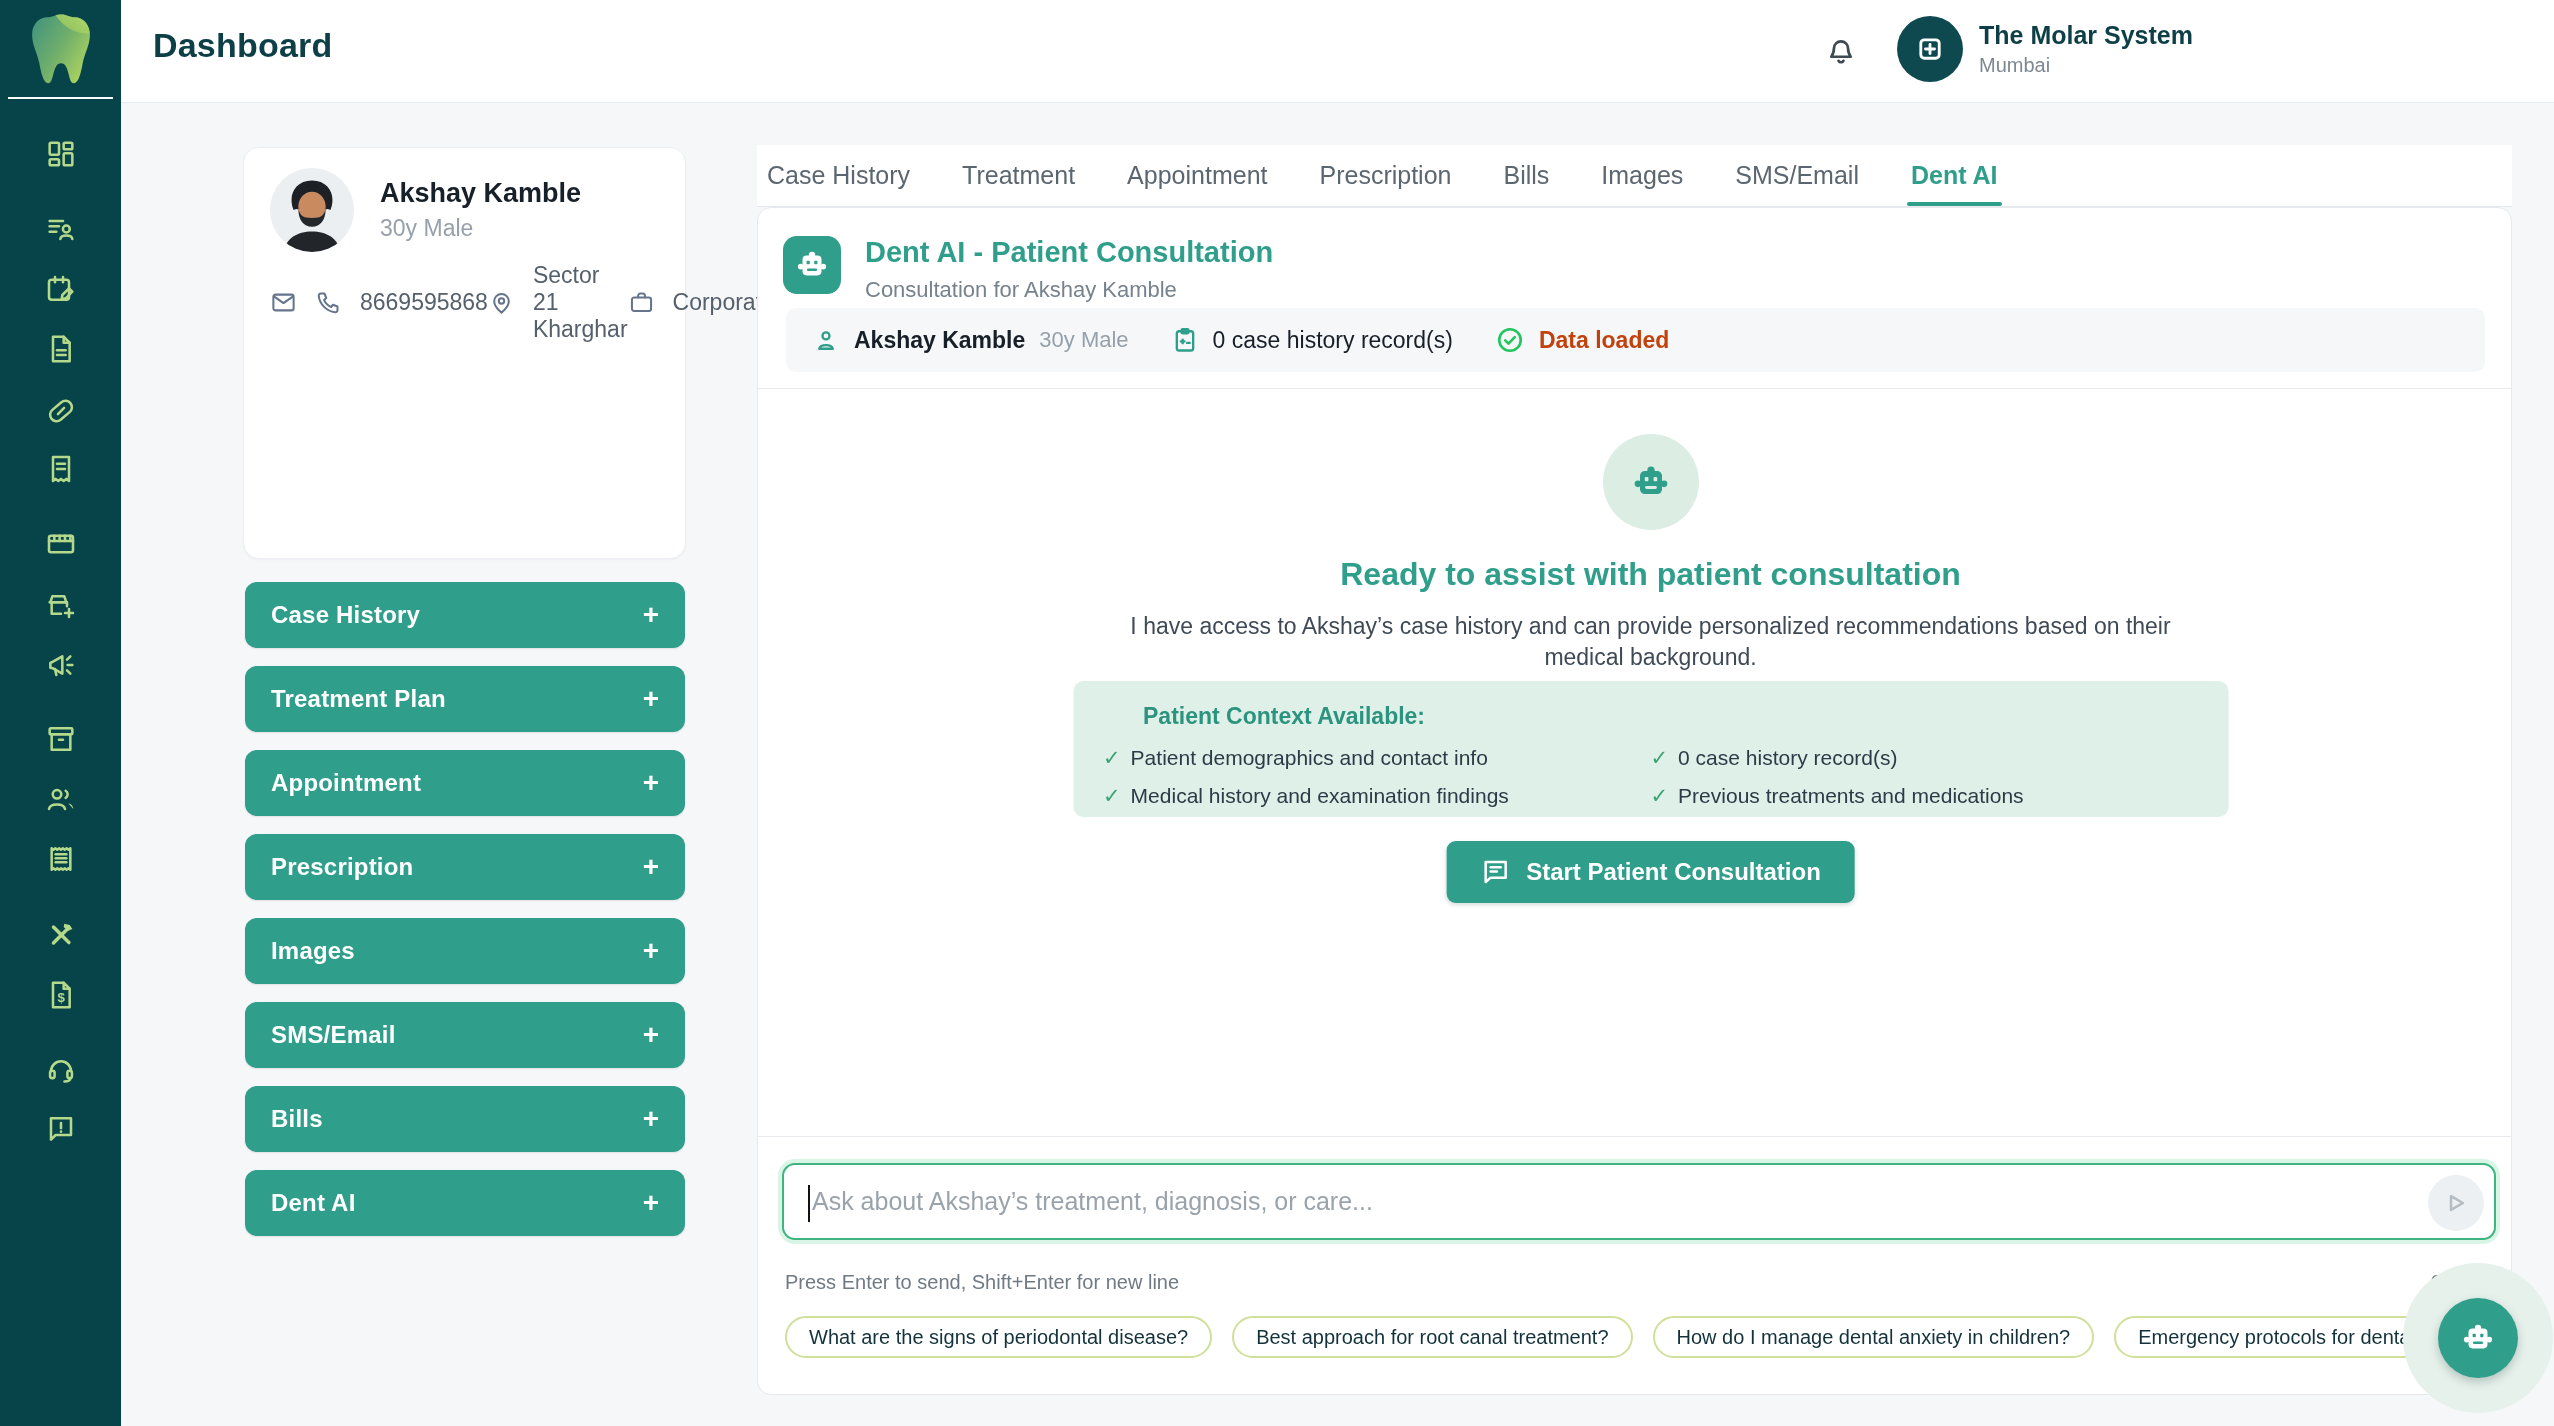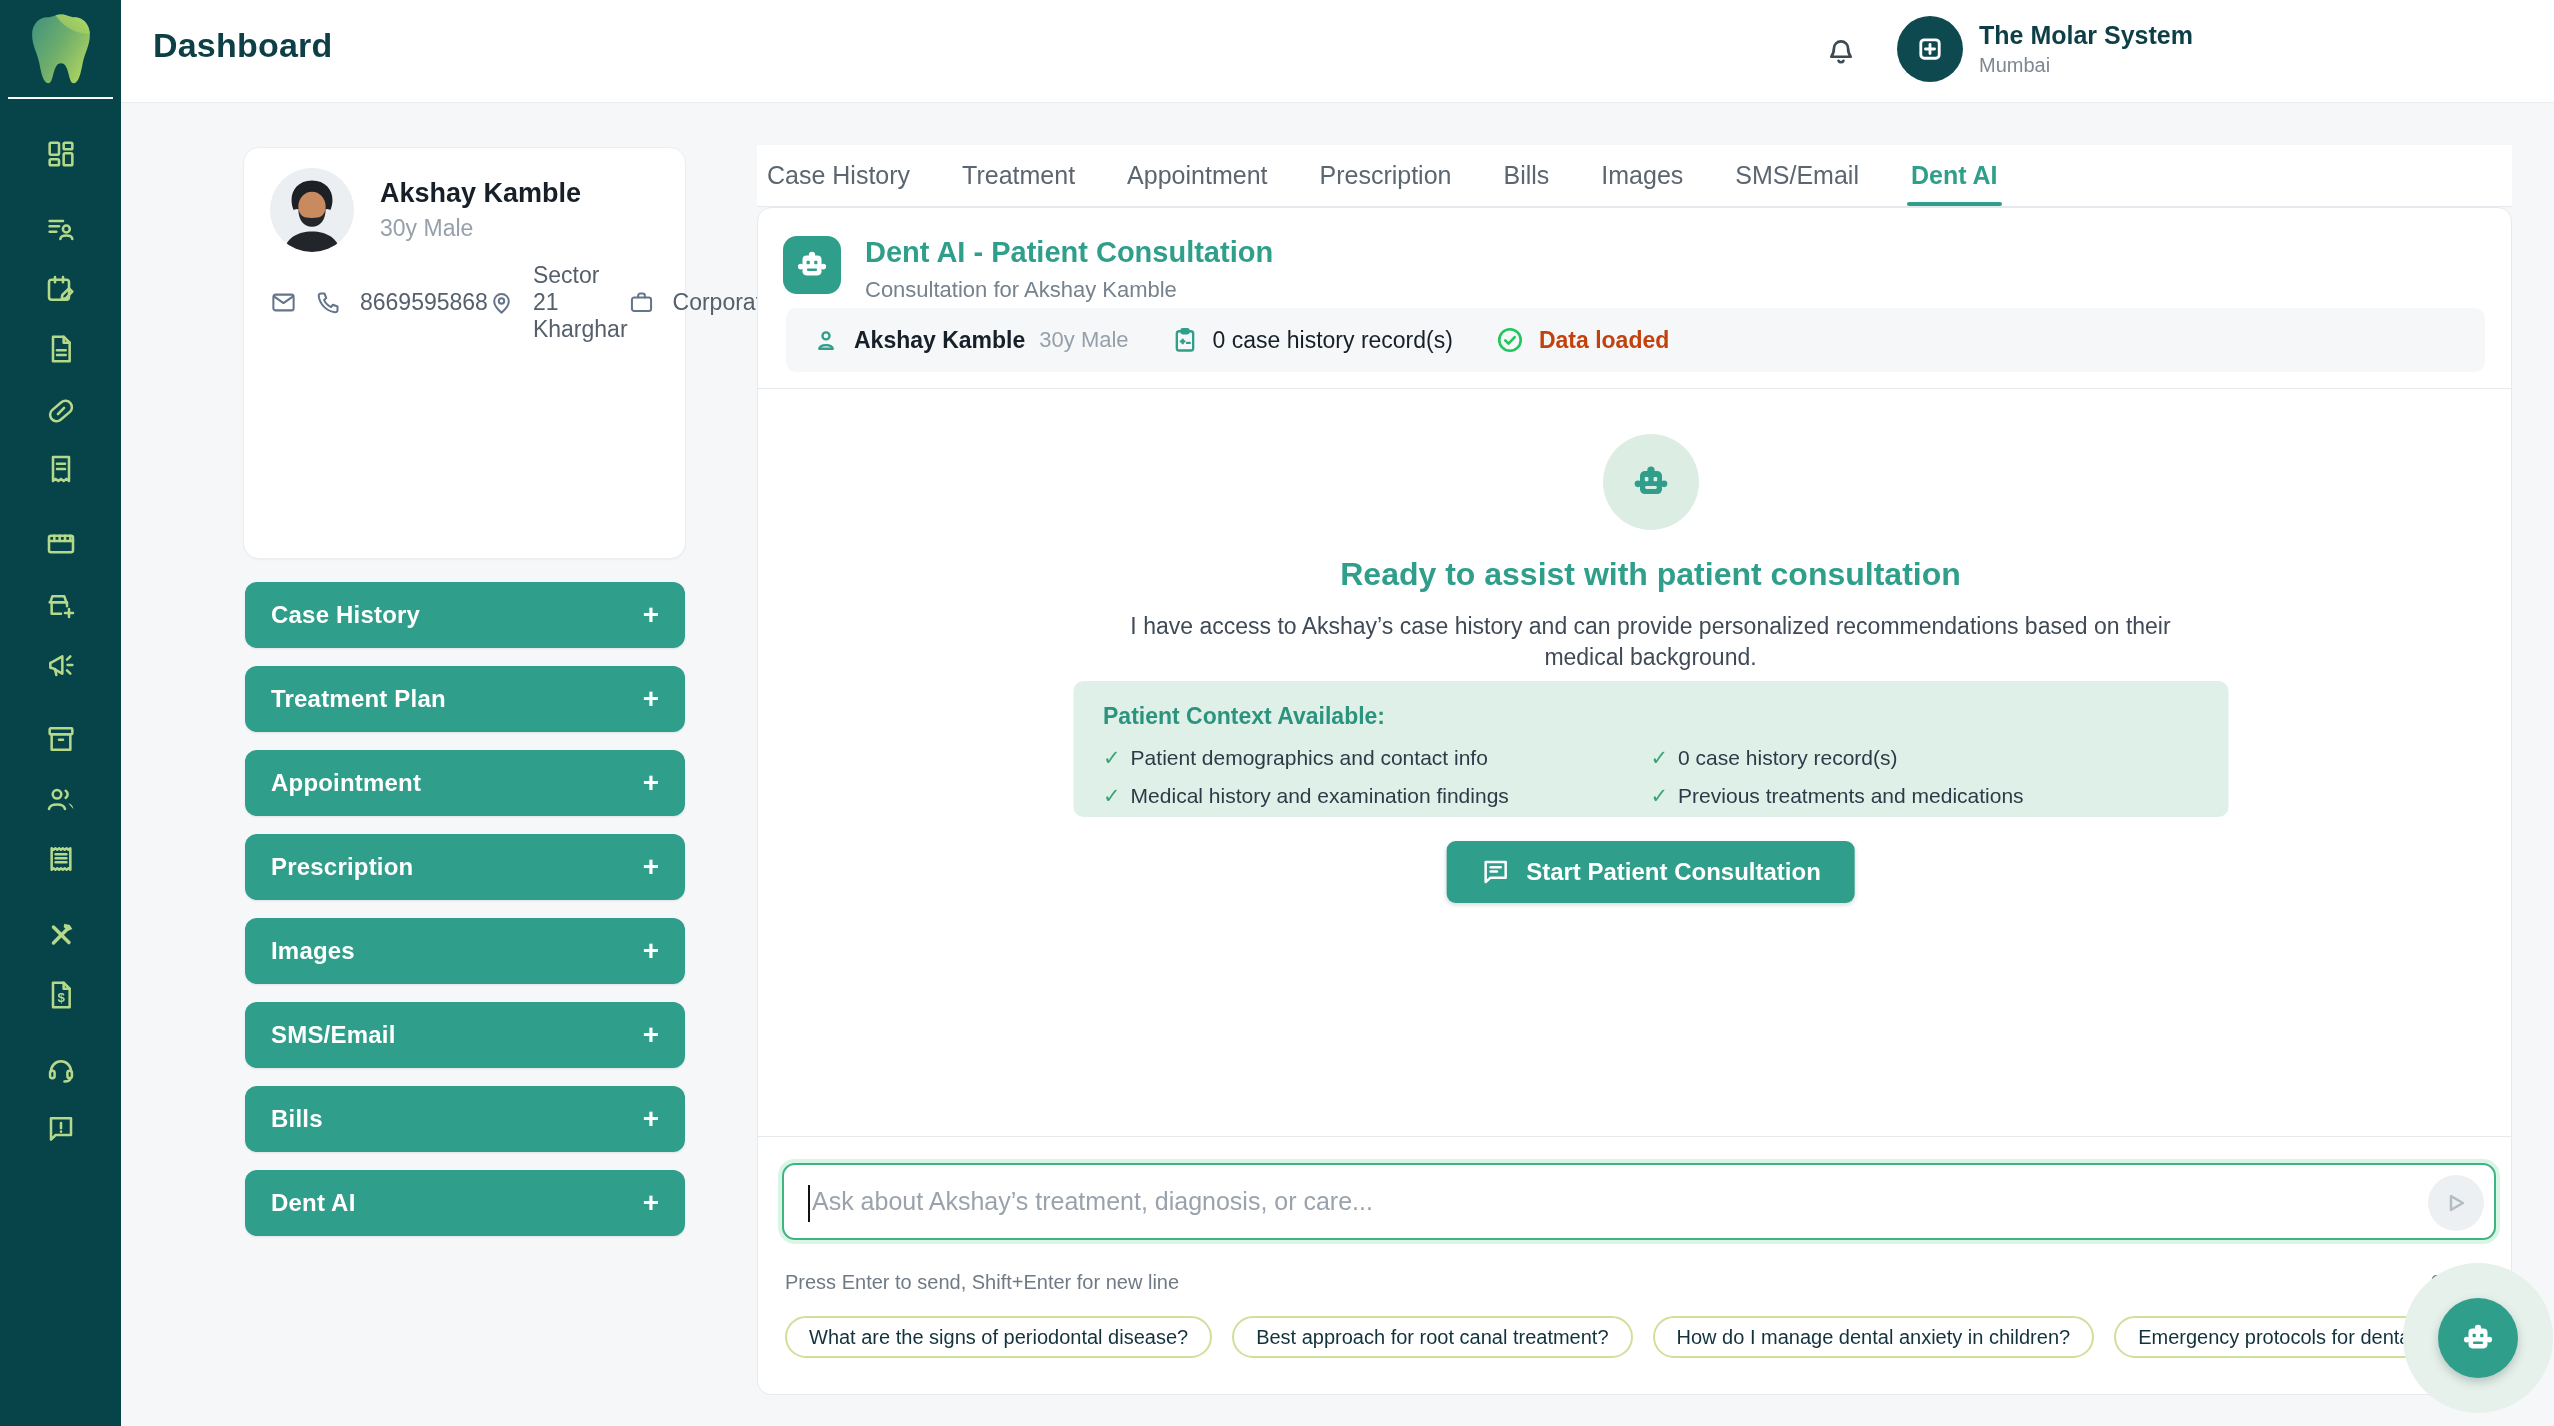--- a/index.html
+++ b/index.html
@@ -72,21 +72,21 @@
   .pb-status { font-size:23px; font-weight:bold; color:#c2410c; }
   .head-divider { position:absolute; left:0; top:180px; width:100%; height:1px; background:#e7e9ed; }
 
   
   .ready-wrap { position:absolute; left:16px; top:181px; width:100%; height:747px; }
   .robot-circle { position:absolute; left:50%; top:45px; transform:translateX(-50%); width:96px; height:96px; border-radius:50%; background:#dcede3; display:flex; align-items:center; justify-content:center; }
   .robot-circle svg { width:44px; height:44px; }
   .ready-title { position:absolute; top:167px; width:100%; text-align:center; font-size:32px; font-weight:bold; color:#2f9e8a; }
   .ready-desc { position:absolute; top:222px; left:50%; transform:translateX(-50%); width:1080px; text-align:center; font-size:23px; line-height:1.35; color:#3f4a56; }
   .ctx-box { position:absolute; left:50%; transform:translateX(-50%); top:292px; width:1155px; height:136px; background:#def0e7; border-radius:10px; padding:22px 30px; }
-  .ctx-title { font-size:23px; font-weight:bold; color:#2b937e; }
+  .ctx-title { font-size:23px; font-weight:bold; color:#2b937e;margin-left:40px; }
   .ctx-grid { margin-top:16px; display:grid; grid-template-columns:1fr 1fr; row-gap:14px; }
   .ctx-item { font-size:21px; color:#2d3a47; display:flex; gap:10px; align-items:baseline; }
   .ctx-check { color:#3aa374; font-size:21px; }
   .start-btn { position:absolute; left:50%; transform:translateX(-50%); top:452px; height:62px; padding:0 34px; background:#2f9e8a; border:none; border-radius:9px; color:#ffffff; font-size:24px; font-weight:bold; font-family:inherit; display:flex; align-items:center; gap:16px; cursor:pointer; box-shadow:0 2px 4px rgba(20,60,50,.18); }
   .start-btn svg { width:30px; height:30px; stroke:#ffffff; fill:none; stroke-width:2; stroke-linecap:round; stroke-linejoin:round; }
 
   
   .chat-divider { position:absolute; left:0; top:928px; width:100%; height:1px; background:#e7e9ed; }
   .chat-input-wrap { position:absolute; left:24px; top:955px; width:1714px; height:77px; border:2px solid #3fb381; border-radius:13px; background:#ffffff; box-shadow:0 0 0 4px rgba(101,214,154,.25); display:flex; align-items:center; }
   .caret { position:absolute; left:24px; top:20px; width:2px; height:37px; background:#111; }

